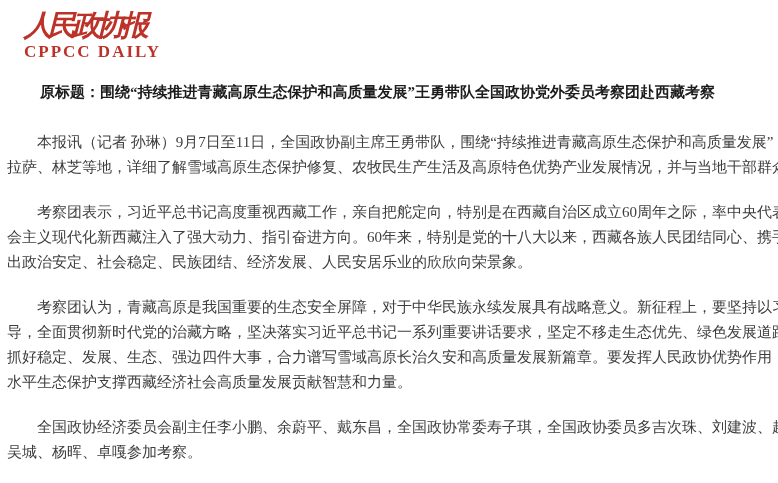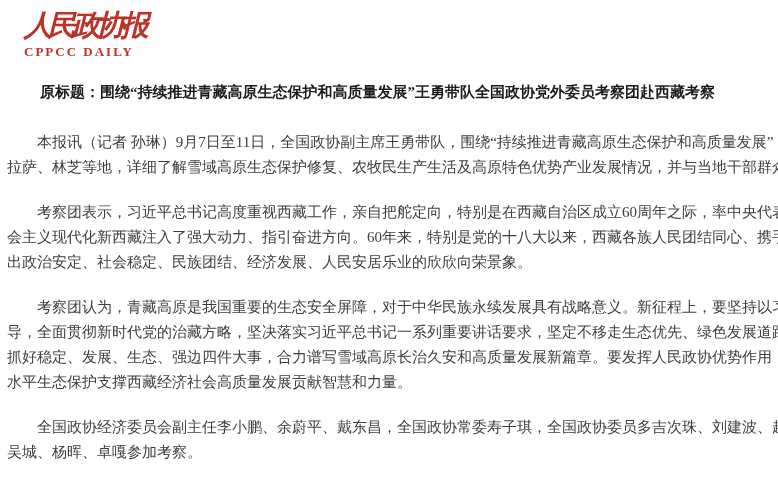--- a/index.html
+++ b/index.html
@@ -29,21 +29,21 @@
     color: var(--accent);
     font-size: 29px;
     font-weight: bold;
     font-style: italic;
     letter-spacing: -5px;
     line-height: 38px;
     white-space: pre;
   }
   .logo-en {
     color: var(--accent);
-    font-size: 13px;
+    font-size: 17px;
     font-weight: bold;
     font-style: normal;
     letter-spacing: 2px;
     line-height: 14px;
     margin-top: 1px;
     white-space: pre;
   }
   .article {
     position: absolute;
     top: 80px; left: 7px;

